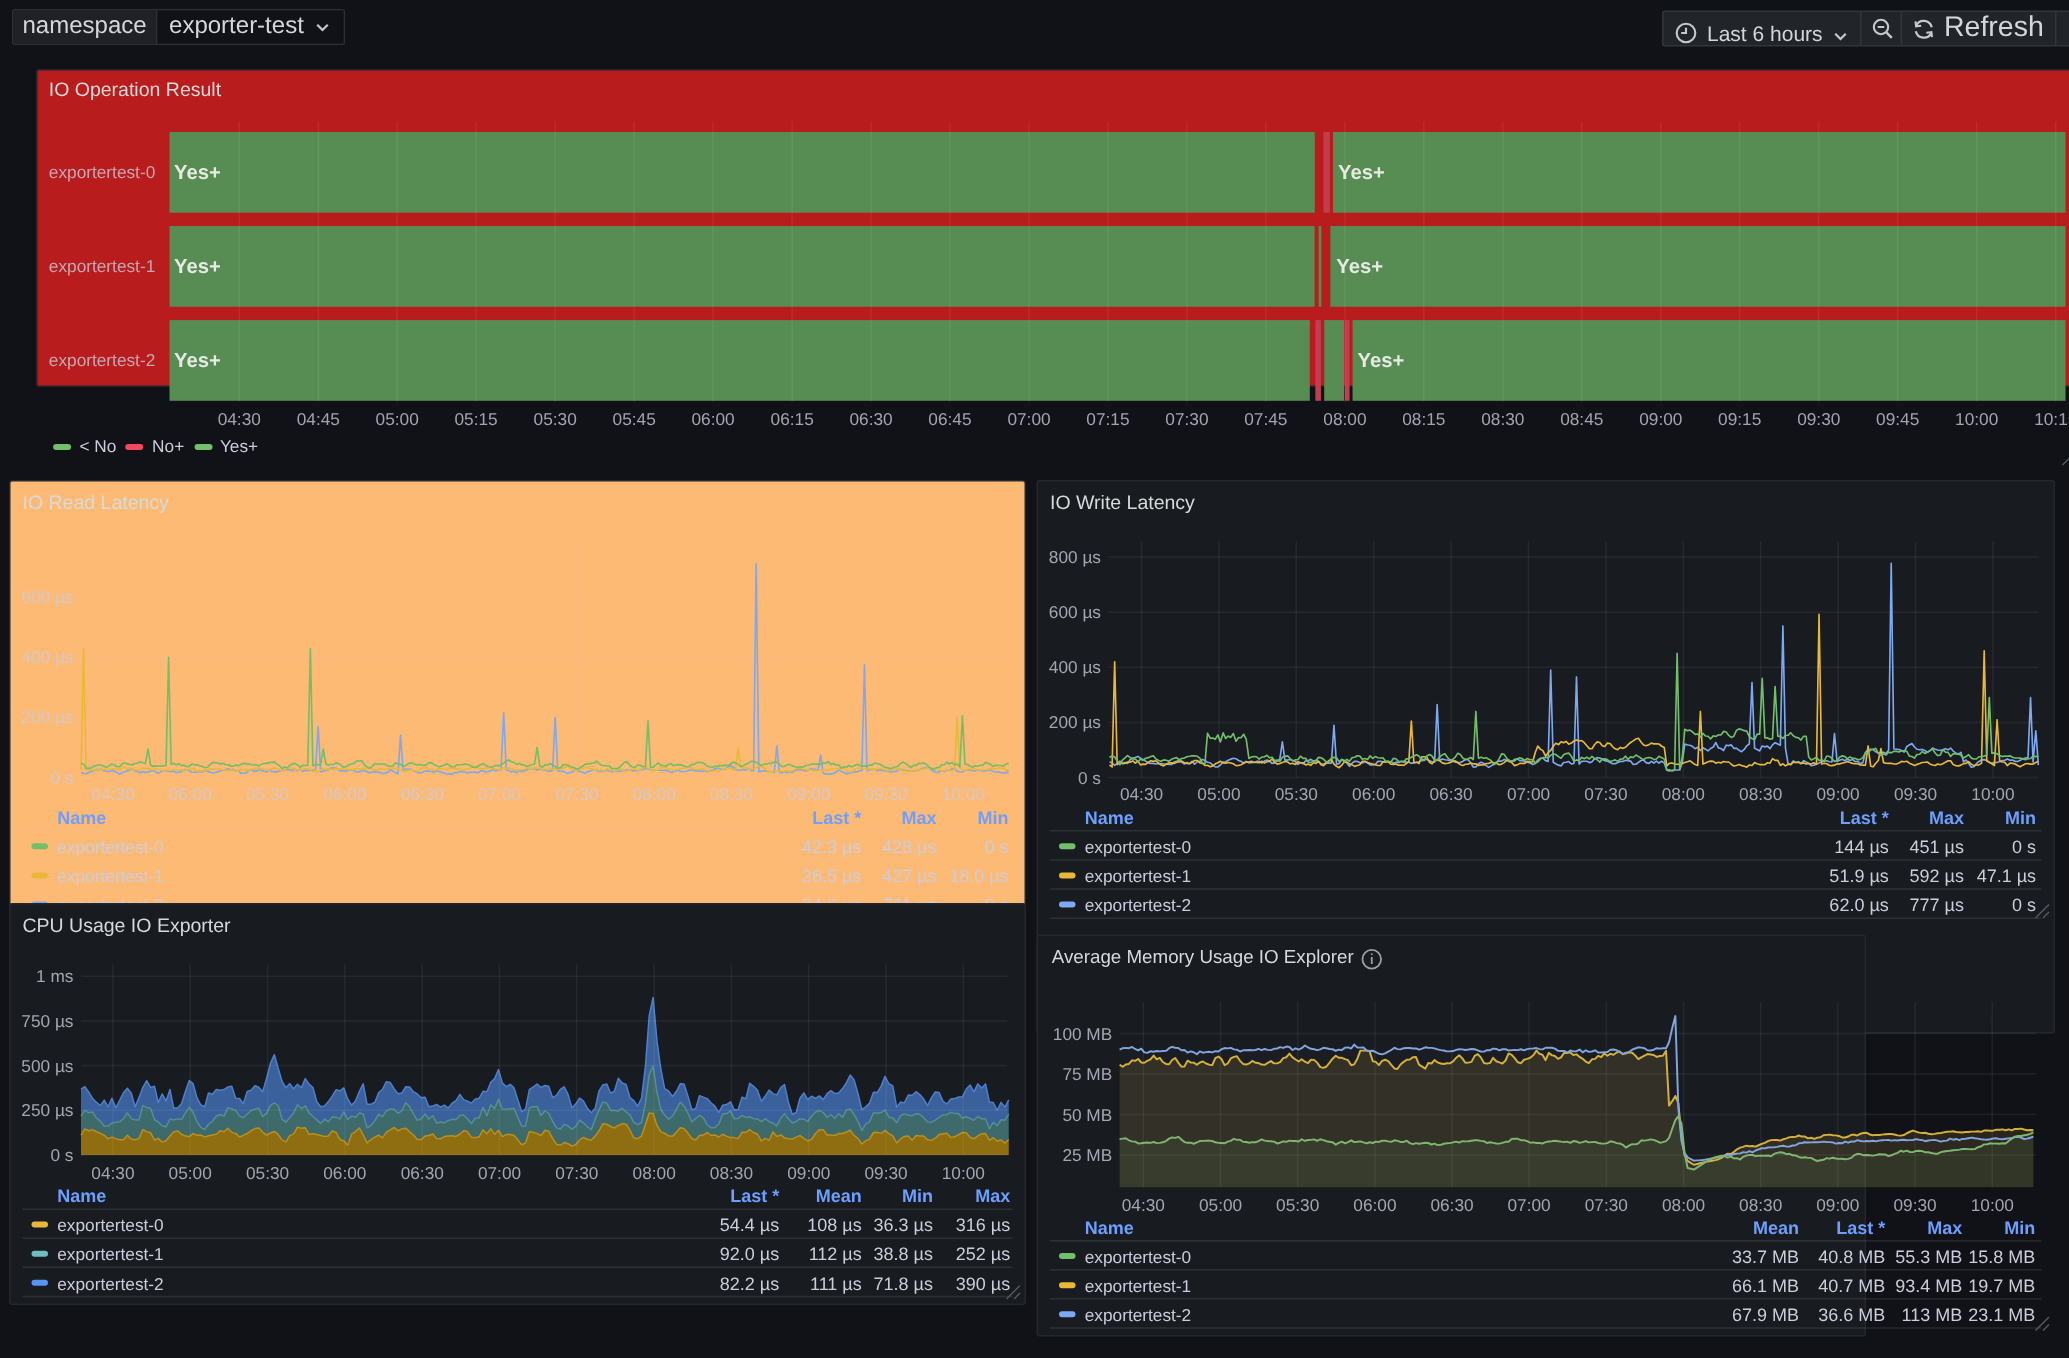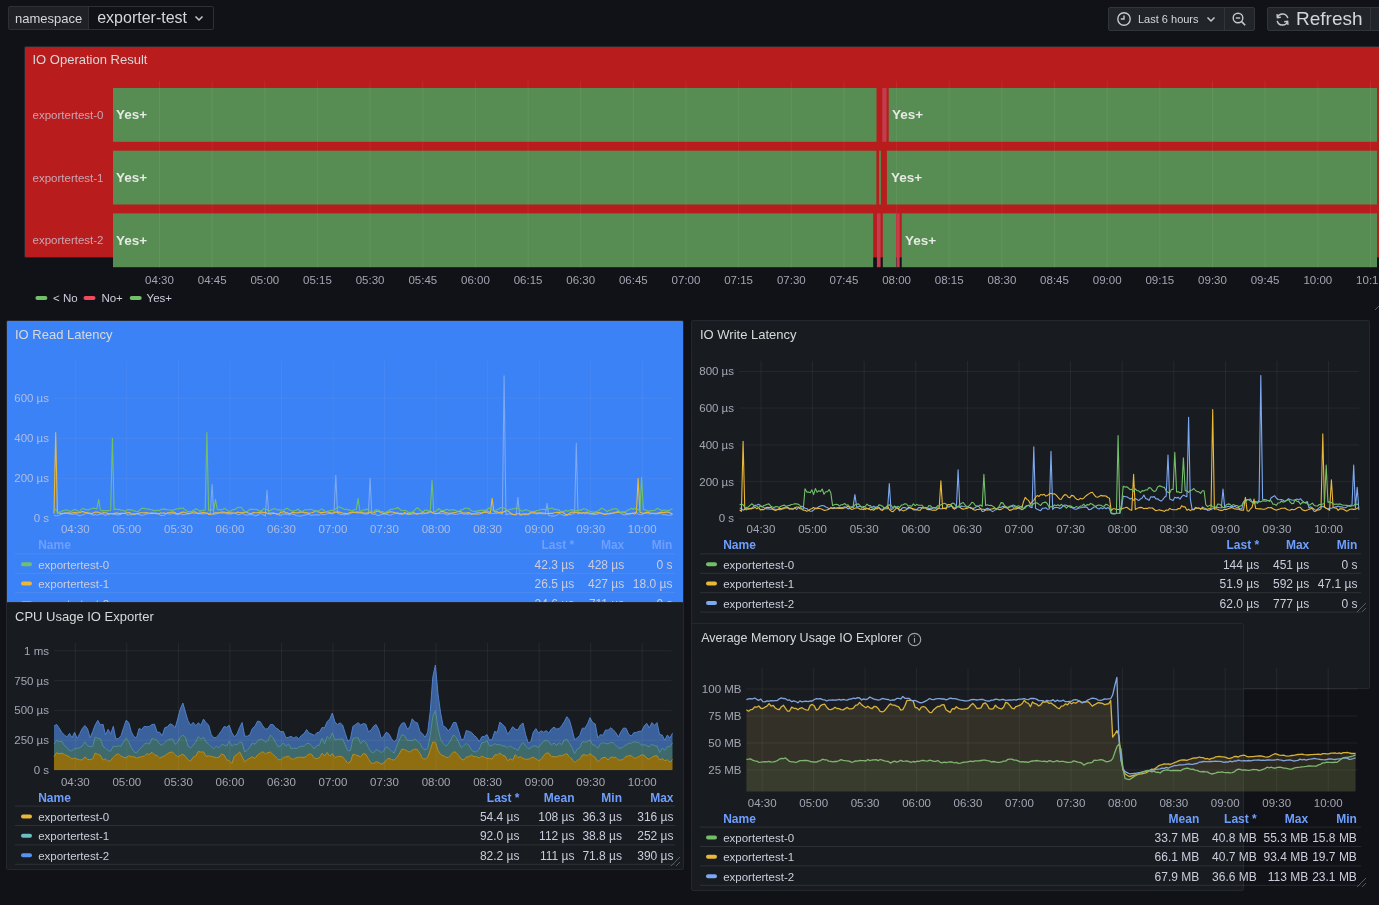--- a/index.html
+++ b/index.html
@@ -1,20 +1,20 @@
 <!DOCTYPE html>
 <html><head><meta charset="utf-8"><style>html,body{margin:0;padding:0;background:#111217;width:1379px;height:905px;overflow:hidden;font-family:"Liberation Sans",sans-serif;}</style></head><body>
 <div style="position:absolute;left:8px;top:6px;height:24px;display:flex;border:1px solid #2e3036;border-radius:2px;box-sizing:border-box">
-    <div style="background:#202127;color:#d5d6da;font-size:13px;display:flex;align-items:center;padding:0 6px;border-right:1px solid #2e3036">namespace</div>
+    <div style="background:#202127;color:#d5d6da;font-size:16px;display:flex;align-items:center;padding:0 6px;border-right:1px solid #2e3036">namespace</div>
     <div style="background:#111217;color:#d5d6da;font-size:16px;display:flex;align-items:center;padding:0 8px;gap:6px">exporter-test <svg width="12" height="12" viewBox="0 0 12 12">
         <path d="M2.5 4.5 L6 8 L9.5 4.5" fill="none" stroke="#c7c8cc" stroke-width="1.5"></path>
       </svg></div>
   </div>
 <div style="position:absolute;left:1108px;top:7px;height:24px;display:flex;align-items:stretch;background:#212429;border:1px solid #323539;border-radius:2px;box-sizing:border-box">
-    <div style="display:flex;align-items:center;gap:6px;padding:0 7px;color:#d5d6da;font-size:11px">
+    <div style="display:flex;align-items:flex-end;gap:6px;padding:0 7px;color:#d5d6da;font-size:14px">
       <svg width="16" height="16" viewBox="0 0 16 16">
         <circle cx="8" cy="8" r="6.2" fill="none" stroke="#c7c8cc" stroke-width="1.4"></circle>
         <path d="M8 4.5 L8 8 L4.8 8" fill="none" stroke="#c7c8cc" stroke-width="1.4"></path>
       </svg>
       <span>Last 6 hours</span>
       <svg width="12" height="12" viewBox="0 0 12 12">
         <path d="M2.5 4.5 L6 8 L9.5 4.5" fill="none" stroke="#c7c8cc" stroke-width="1.5"></path>
       </svg>
     </div>
     <div style="width:1px;background:#323539"></div>
@@ -117,21 +117,21 @@
       <text x="28.0" y="254.5" font-size="11.5" fill="#ccccdc" text-anchor="start" font-weight="400" font-family="Liberation Sans, sans-serif">&lt; No</text>
       <rect x="58.5" y="249.0" width="12" height="4" rx="2" fill="#f2495c"></rect>
       <text x="76.4" y="254.5" font-size="11.5" fill="#ccccdc" text-anchor="start" font-weight="400" font-family="Liberation Sans, sans-serif">No+</text>
       <rect x="104.7" y="249.0" width="12" height="4" rx="2" fill="#73bf69"></rect>
       <text x="121.6" y="254.5" font-size="11.5" fill="#ccccdc" text-anchor="start" font-weight="400" font-family="Liberation Sans, sans-serif">Yes+</text>
       <g stroke="#555a63" stroke-width="1">
         <line x1="1350" y1="263" x2="1359" y2="254"></line>
         <line x1="1355" y1="263" x2="1359" y2="259"></line>
       </g>
     </svg></div>
-<div style="position:absolute;left:6px;top:320px;width:678px;height:288px;background:#3b82f6;border:1px solid #25272e;border-radius:2px;box-sizing:border-box"><svg width="676" height="294" xmlns="http://www.w3.org/2000/svg">
+<div style="position:absolute;left:6px;top:320px;width:678px;height:288px;background:#fdba74;border:1px solid #25272e;border-radius:2px;box-sizing:border-box"><svg width="676" height="294" xmlns="http://www.w3.org/2000/svg">
       <text x="8.0" y="18.0" font-size="13" fill="#d8d9da" text-anchor="start" font-weight="500" font-family="Liberation Sans, sans-serif">IO Read Latency</text>
       <line x1="47" y1="197.4" x2="666" y2="197.4" stroke="rgba(204,204,220,0.08)" stroke-width="1"></line>
       <text x="42.0" y="201.4" font-size="11.5" fill="rgba(204,204,220,0.78)" text-anchor="end" font-weight="400" font-family="Liberation Sans, sans-serif">0 s</text>
       <line x1="47" y1="157.3" x2="666" y2="157.3" stroke="rgba(204,204,220,0.08)" stroke-width="1"></line>
       <text x="42.0" y="161.3" font-size="11.5" fill="rgba(204,204,220,0.78)" text-anchor="end" font-weight="400" font-family="Liberation Sans, sans-serif">200 µs</text>
       <line x1="47" y1="117.2" x2="666" y2="117.2" stroke="rgba(204,204,220,0.08)" stroke-width="1"></line>
       <text x="42.0" y="121.2" font-size="11.5" fill="rgba(204,204,220,0.78)" text-anchor="end" font-weight="400" font-family="Liberation Sans, sans-serif">400 µs</text>
       <line x1="47" y1="77.1" x2="666" y2="77.1" stroke="rgba(204,204,220,0.08)" stroke-width="1"></line>
       <text x="42.0" y="81.1" font-size="11.5" fill="rgba(204,204,220,0.78)" text-anchor="end" font-weight="400" font-family="Liberation Sans, sans-serif">600 µs</text>
       <line x1="68.3" y1="40" x2="68.3" y2="197.4" stroke="rgba(204,204,220,0.08)" stroke-width="1"></line>

